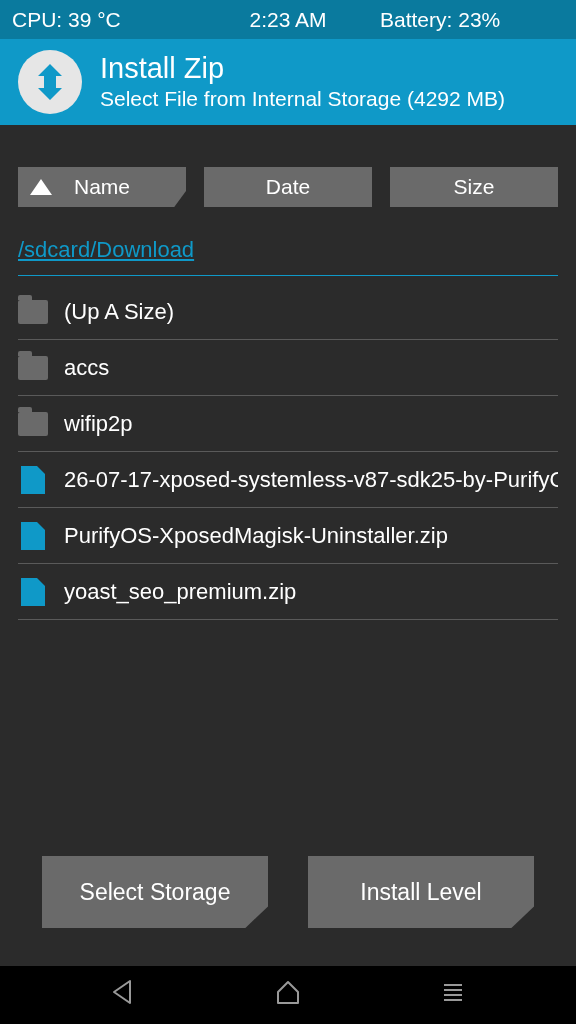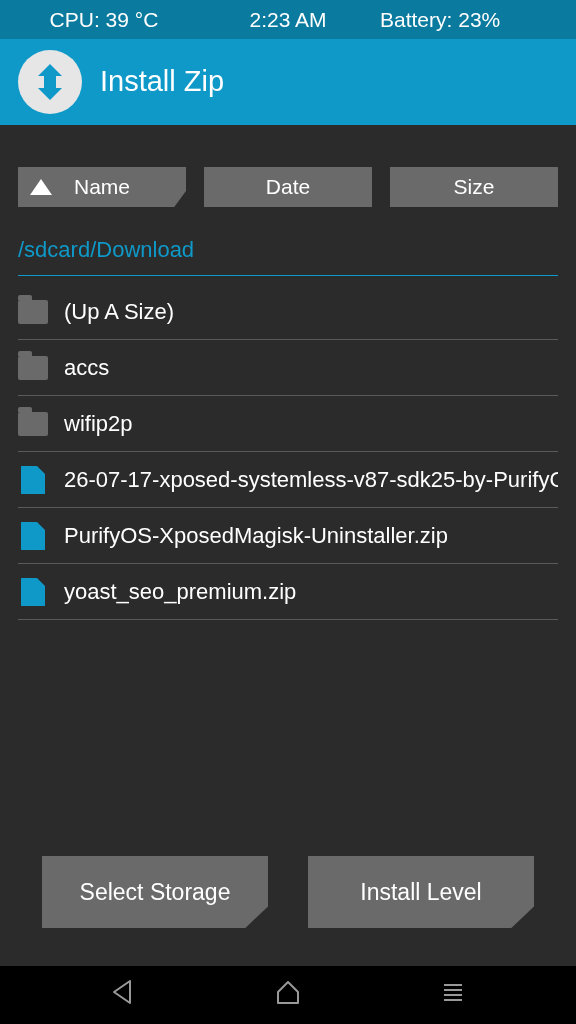--- a/index.html
+++ b/index.html
@@ -1,37 +1,37 @@
 <!DOCTYPE html>
 <html><head>
 <meta charset="utf-8">
 <style>
   * { margin: 0; padding: 0; box-sizing: border-box; font-family: "Helvetica Neue", Arial, sans-serif; }
   html, body { width: 576px; height: 1024px; overflow: hidden; background: #000; }
   .screen { width: 576px; height: 1024px; background: #2b2b2b; display: flex; flex-direction: column; }
 
   .statusbar { height: 39px; background: #0a7a9e; color: #fff; font-size: 21px; display: flex; align-items: center; justify-content: space-between; padding: 0 12px; }
   .statusbar .center { flex: 1; text-align: center; }
-  .statusbar .left, .statusbar .right { flex: 1; text-align: center; }
+  .statusbar .left, .statusbar .right { flex: 1; }
   .statusbar .right { text-align: left; }
 
   .titlebar { height: 86px; background: #0f99c8; color: #fff; display: flex; align-items: center; padding: 12px 18px; }
   .twrp-circle { width: 64px; height: 64px; border-radius: 50%; background: #e6e6e6; display: flex; align-items: center; justify-content: center; margin-right: 18px; }
   .title-text h1 { font-size: 29px; font-weight: 400; line-height: 1.1; }
   .title-text p  { font-size: 21px; font-weight: 400; margin-top: 2px; }
 
   .content { flex: 1; background: #2b2b2b; padding: 0 18px; display: flex; flex-direction: column; min-height: 0; gap: 8px; }
 
   .sortrow { display: flex; gap: 18px; margin: 42px 0 22px 0; }
   .sortbtn { flex: 1; height: 40px; background: #6a6a6a; display: flex; align-items: center; justify-content: center; color: #fff; font-size: 21px; position: relative; }
   .sortbtn.active { clip-path: polygon(0 0, 100% 0, 100% 60%, 93% 100%, 0 100%); }
   .sortbtn.inactive { }
   .sortbtn .tri { position: absolute; left: 12px; width: 0; height: 0; border-left: 11px solid transparent; border-right: 11px solid transparent; border-bottom: 16px solid #fff; }
 
-  .pathline { color: #0f99c8; font-size: 22px; padding-bottom: 12px; border-bottom: 1px solid #0f99c8; }
+  .pathline { color: #0f99c8; font-size: 22px; padding-bottom: 12px; border-bottom: 1px solid #0f99c8; text-decoration: underline; }
 
   .filelist { flex: 1; overflow: hidden; }
   .filerow { height: 56px; display: flex; align-items: center; color: #fff; font-size: 22px; border-bottom: 1px solid #5a5a5a; gap: 16px; white-space: nowrap; overflow: hidden; }
   .ficon { width: 30px; height: 26px; flex-shrink: 0; display: flex; align-items: center; justify-content: center; }
   .folder { position: relative; width: 30px; height: 24px; background: #6a6a6a; border-radius: 2px; }
   .folder::before { content: ""; position: absolute; top: -5px; left: 0; width: 14px; height: 5px; background: #6a6a6a; border-radius: 2px 2px 0 0; }
   .fileicon { width: 24px; height: 28px; background: #0f99c8; position: relative; }
   .fileicon::before { content: ""; position: absolute; right: 0; top: 0; width: 0; height: 0; border-top: 8px solid #2b2b2b; border-left: 8px solid transparent; }
 
   .actionrow { display: flex; gap: 40px; padding: 0 24px 38px 24px; }
@@ -52,20 +52,21 @@
   </div>
 
   <div class="titlebar">
     <div class="twrp-circle">
       <svg width="48" height="48" viewBox="0 0 48 48">
         <path d="M24 6 L12 18 L18 18 L18 30 L30 30 L30 18 L36 18 Z M24 42 L36 30 L30 30 L30 18 L18 18 L18 30 L12 30 Z" fill="#0f99c8"></path>
       </svg>
     </div>
     <div class="title-text">
       <h1>Install Zip</h1>
+      <p>Select File from Internal Storage (4292 MB)</p>
     </div>
   </div>
 
   <div class="content">
 
     <div class="sortrow">
       <div class="sortbtn active">
         <span class="tri"></span>
         <span>Name</span>
       </div>

